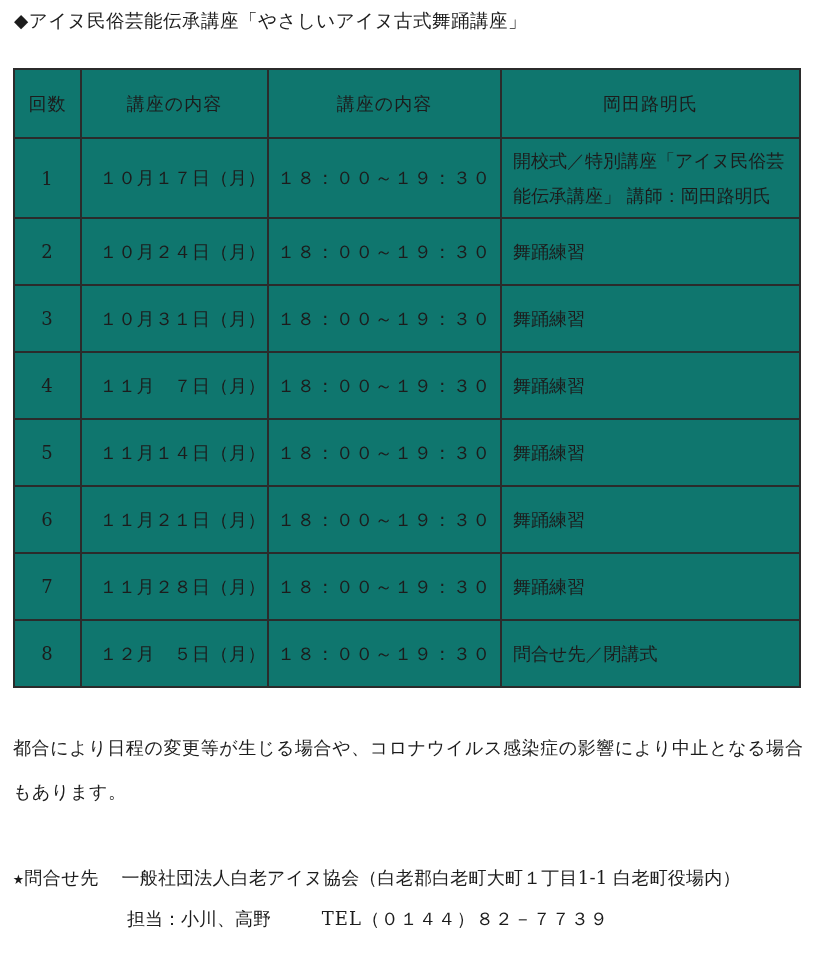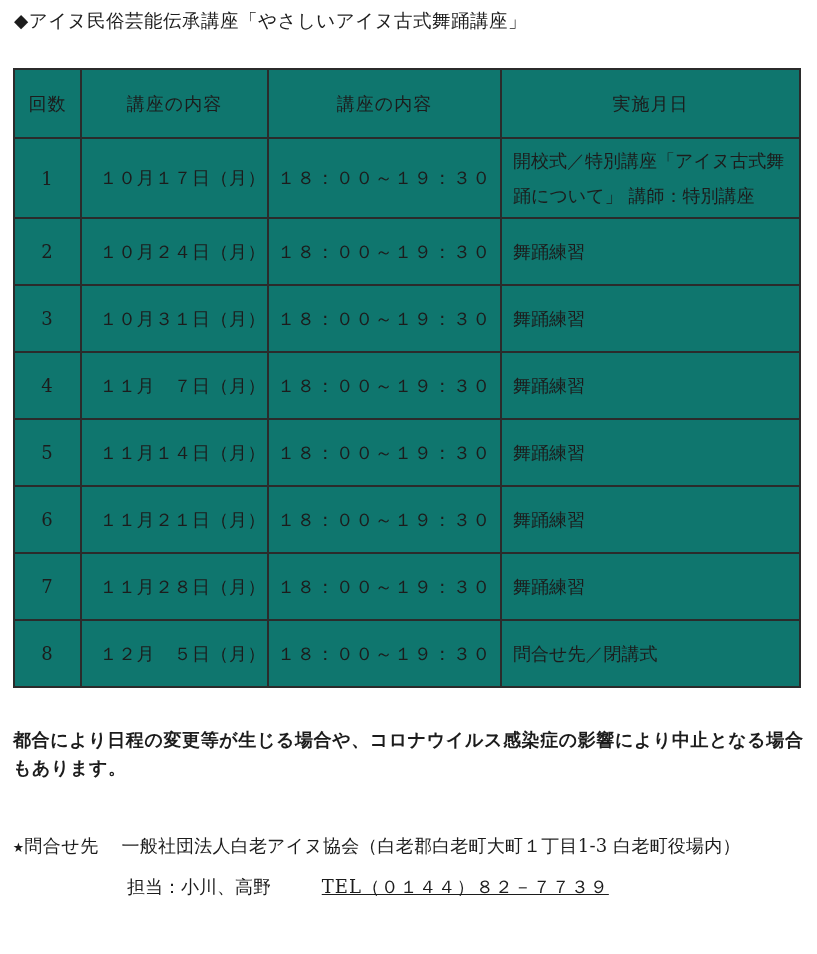--- a/index.html
+++ b/index.html
@@ -70,23 +70,22 @@
   }
   td.cell-content {
     text-align: left;
     padding: 4px 10px 4px 11px;
     line-height: 1.95;
     vertical-align: middle;
   }
   .note {
     margin-top: 38px;
     width: 792px;
-    line-height: 28px;
+    line-height: 44px;
     letter-spacing: 0.6px;
-    font-weight: bold;
   }
   .contact {
     margin-top: 44px;
     line-height: 40px;
   }
   .contact-line1 {
     white-space: nowrap;
   }
   .contact-label {
     display: inline-block;
@@ -99,21 +98,20 @@
     letter-spacing: 0.2px;
   }
   .contact-line2 {
     margin-left: 114px;
     white-space: nowrap;
   }
   .contact-tel {
     display: inline-block;
     margin-left: 45px;
     letter-spacing: 1px;
-    text-decoration: underline;
   }
 </style>
 </head>
 <body>
 
 <div class="page">
 
   <div class="doc-title">◆アイヌ民俗芸能伝承講座「やさしいアイヌ古式舞踊講座」</div>
 
   <table class="schedule">
@@ -121,29 +119,29 @@
       <col class="c-no">
       <col class="c-date">
       <col class="c-time">
       <col class="c-content">
     </colgroup>
     <thead>
       <tr>
         <th>回数</th>
         <th>講座の内容</th>
         <th>講座の内容</th>
-        <th>実施月日</th>
+        <th>岡田路明氏</th>
       </tr>
     </thead>
     <tbody>
       <tr>
         <td class="cell-no">1</td>
         <td class="cell-date">１０月１７日（月）</td>
         <td class="cell-time">１８：００～１９：３０</td>
-        <td class="cell-content">開校式／特別講座「アイヌ古式舞踊について」 講師：特別講座</td>
+        <td class="cell-content">開校式／特別講座「アイヌ民俗芸能伝承講座」 講師：岡田路明氏</td>
       </tr>
       <tr>
         <td class="cell-no">2</td>
         <td class="cell-date">１０月２４日（月）</td>
         <td class="cell-time">１８：００～１９：３０</td>
         <td class="cell-content">舞踊練習</td>
       </tr>
       <tr>
         <td class="cell-no">3</td>
         <td class="cell-date">１０月３１日（月）</td>
@@ -181,21 +179,21 @@
         <td class="cell-content">問合せ先／閉講式</td>
       </tr>
     </tbody>
   </table>
 
   <div class="note">都合により日程の変更等が生じる場合や、コロナウイルス感染症の影響により中止となる場合もあります。</div>
 
   <div class="contact">
     <div class="contact-line1">
       <span class="contact-label">★問合せ先</span>
-      <span class="contact-org">一般社団法人白老アイヌ協会（白老郡白老町大町１丁目1-3 白老町役場内）</span>
+      <span class="contact-org">一般社団法人白老アイヌ協会（白老郡白老町大町１丁目1-1 白老町役場内）</span>
     </div>
     <div class="contact-line2">
       <span class="contact-staff">担当：小川、高野</span>
       <span class="contact-tel">TEL（０１４４）８２－７７３９</span>
     </div>
   </div>
 
 </div>
 
 </body></html>

